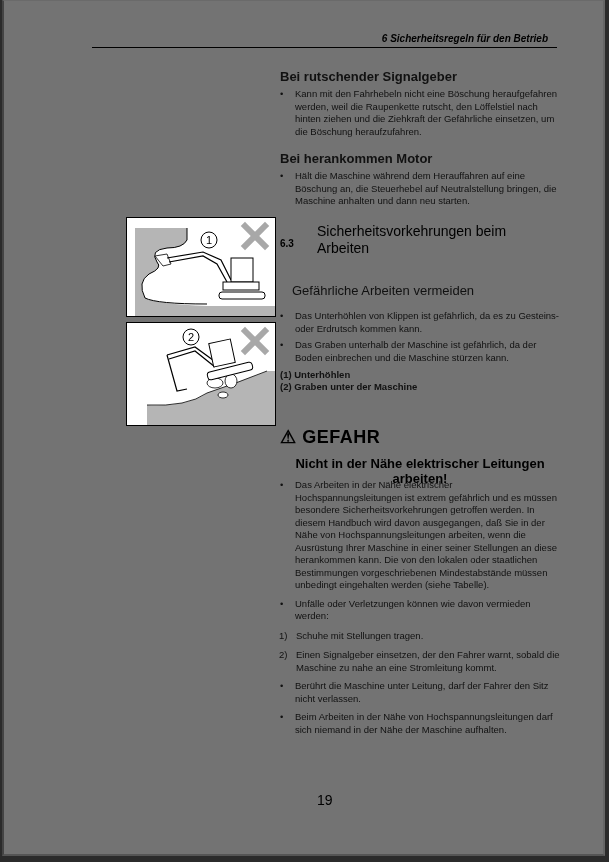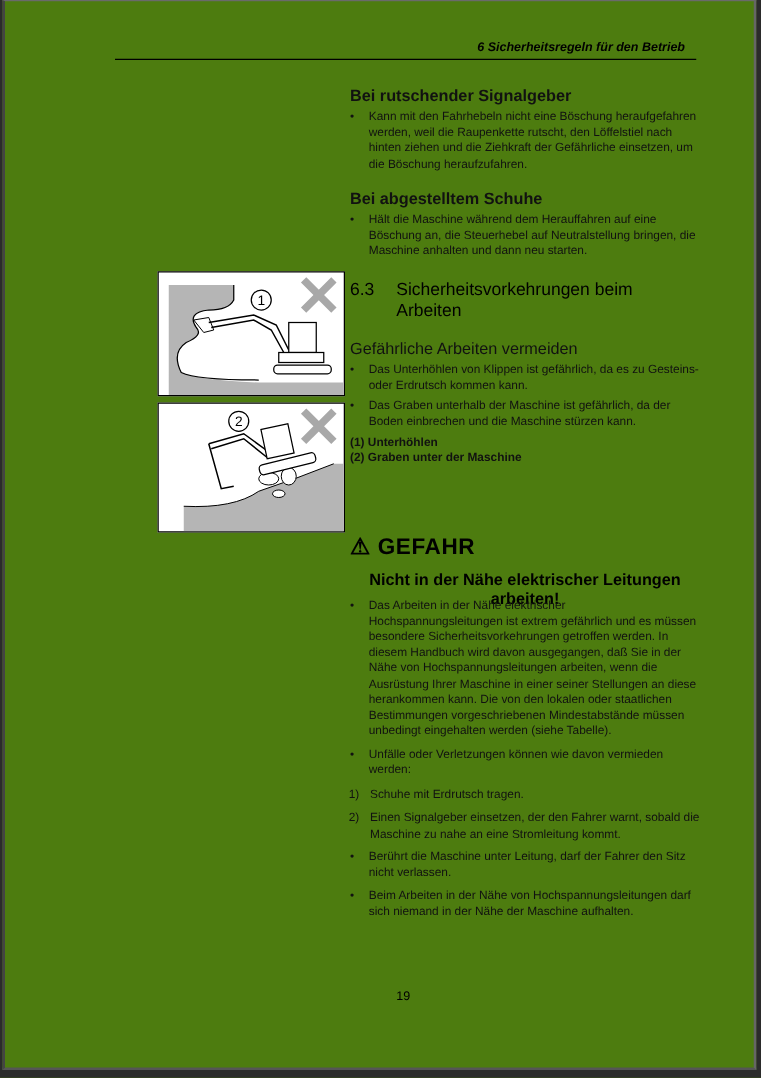--- a/index.html
+++ b/index.html
@@ -1,51 +1,51 @@
 <!DOCTYPE html>
 <html><head>
 <meta charset="utf-8">
 <style>
   html, body { margin:0; padding:0; background:#2b2b2b; }
   body { width:609px; height:862px; position:relative; overflow:hidden; font-family:"Liberation Sans", sans-serif; }
-  .page { position:absolute; left:2px; top:0; width:603px; height:856px; background:#4d7c0f; border:1px solid #6a6a6a; border-left:2px solid #444; border-right:2px solid #666; border-bottom:2px solid #555; box-sizing:border-box; }
+  .page { position:absolute; left:2px; top:0; width:603px; height:856px; background:#737373; border:1px solid #6a6a6a; border-left:2px solid #444; border-right:2px solid #666; border-bottom:2px solid #555; box-sizing:border-box; }
   .header-rule { position:absolute; left:88px; top:46px; width:465px; height:1px; background:#000; }
   .header-title { position:absolute; right:55px; top:32px; font-size:10px; font-weight:bold; font-style:italic; color:#000; }
   .col { position:absolute; left:276px; width:280px; color:#111; }
   h3 { margin:0; font-size:13px; font-weight:bold; color:#111; }
-  .sub { font-size:13px; font-weight:normal; color:#111; margin:0; }
+  .sub { font-size:13px; font-weight:normal; color:#111; margin:12px; }
   ul.b { list-style:none; margin:0; padding:0; }
   ul.b li { position:relative; padding-left:15px; font-size:9.5px; line-height:12.5px; margin-top:4px; }
   ul.b li .bul { position:absolute; left:0; top:0; }
-  .section-num { position:absolute; left:276px; top:222px; font-size:14px; font-weight:normal; }
+  .section-num { position:absolute; left:276px; top:237px; font-size:10px; font-weight:bold; }
   .section-title { position:absolute; left:313px; top:222px; width:240px; font-size:14px; font-weight:normal; line-height:17px; }
   .fig { position:absolute; left:122px; width:150px; border:1px solid #000; background:#fff; box-sizing:border-box; }
   .gefahr { position:absolute; left:276px; width:280px; top:425px; font-size:18px; font-weight:bold; letter-spacing:0.5px; }
   .gefahr-sub { position:absolute; left:276px; width:280px; top:455px; text-align:center; font-size:13px; font-weight:bold; }
   .num-li { position:relative; padding-left:17px; font-size:9.5px; line-height:12.5px; margin-top:5px; }
   .num-li .n { position:absolute; left:0; top:0; }
-  .pageno { position:absolute; left:313px; top:791px; font-size:10px; }
+  .pageno { position:absolute; left:313px; top:791px; font-size:14px; }
   .legend { font-size:9.5px; line-height:12px; margin-top:5px;font-weight:bold; }
 </style>
 </head>
 <body>
 
 <div class="page">
   <div class="header-title">6 Sicherheitsregeln für den Betrieb</div>
   <div class="header-rule"></div>
 
   <div class="col" style="top:68px;">
     <h3>Bei rutschender Signalgeber</h3>
     <ul class="b">
       <li><span class="bul">•</span><span>Kann mit den Fahrhebeln nicht eine Böschung heraufgefahren werden, weil die Raupenkette rutscht, den Löffelstiel nach hinten ziehen und die Ziehkraft der Gefährliche einsetzen, um die Böschung heraufzufahren.</span></li>
     </ul>
   </div>
 
   <div class="col" style="top:150px;">
-    <h3>Bei abgestelltem Schuhe</h3>
+    <h3>Bei herankommen Motor</h3>
     <ul class="b">
       <li><span class="bul">•</span><span>Hält die Maschine während dem Herauffahren auf eine Böschung an, die Steuerhebel auf Neutralstellung bringen, die Maschine anhalten und dann neu starten.</span></li>
     </ul>
   </div>
 
   <div class="section-num">6.3</div>
   <div class="section-title">Sicherheitsvorkehrungen beim Arbeiten</div>
 
   <div class="col" style="top:270px;">
     <div class="sub">Gefährliche Arbeiten vermeiden</div>
@@ -107,21 +107,21 @@
     <span>⚠</span>
     <span>GEFAHR</span>
   </div>
   <div class="gefahr-sub">Nicht in der Nähe elektrischer Leitungen arbeiten!</div>
 
   <div class="col" style="top:474px;">
     <ul class="b">
       <li><span class="bul">•</span><span>Das Arbeiten in der Nähe elektrischer Hochspannungsleitungen ist extrem gefährlich und es müssen besondere Sicherheitsvorkehrungen getroffen werden. In diesem Handbuch wird davon ausgegangen, daß Sie in der Nähe von Hochspannungsleitungen arbeiten, wenn die Ausrüstung Ihrer Maschine in einer seiner Stellungen an diese herankommen kann. Die von den lokalen oder staatlichen Bestimmungen vorgeschriebenen Mindestabstände müssen unbedingt eingehalten werden (siehe Tabelle).</span></li>
       <li style="margin-top:6px;"><span class="bul">•</span><span>Unfälle oder Verletzungen können wie davon vermieden werden:</span></li>
     </ul>
-    <div class="num-li" style="margin-left:-1px;margin-top:7px;"><span class="n">1)</span><span>Schuhe mit Erdrutsch tragen.</span></div>
+    <div class="num-li" style="margin-left:-1px;margin-top:7px;"><span class="n">1)</span><span>Schuhe mit Stellungen tragen.</span></div>
     <div class="num-li" style="margin-left:-1px;margin-top:7px;"><span class="n">2)</span><span>Einen Signalgeber einsetzen, der den Fahrer warnt, sobald die Maschine zu nahe an eine Stromleitung kommt.</span></div>
     <ul class="b" style="margin-top:3px;">
       <li style="margin-top:6px;"><span class="bul">•</span><span>Berührt die Maschine unter Leitung, darf der Fahrer den Sitz nicht verlassen.</span></li>
       <li style="margin-top:6px;"><span class="bul">•</span><span>Beim Arbeiten in der Nähe von Hochspannungsleitungen darf sich niemand in der Nähe der Maschine aufhalten.</span></li>
     </ul>
   </div>
 
   <div class="pageno">19</div>
 </div>
 

